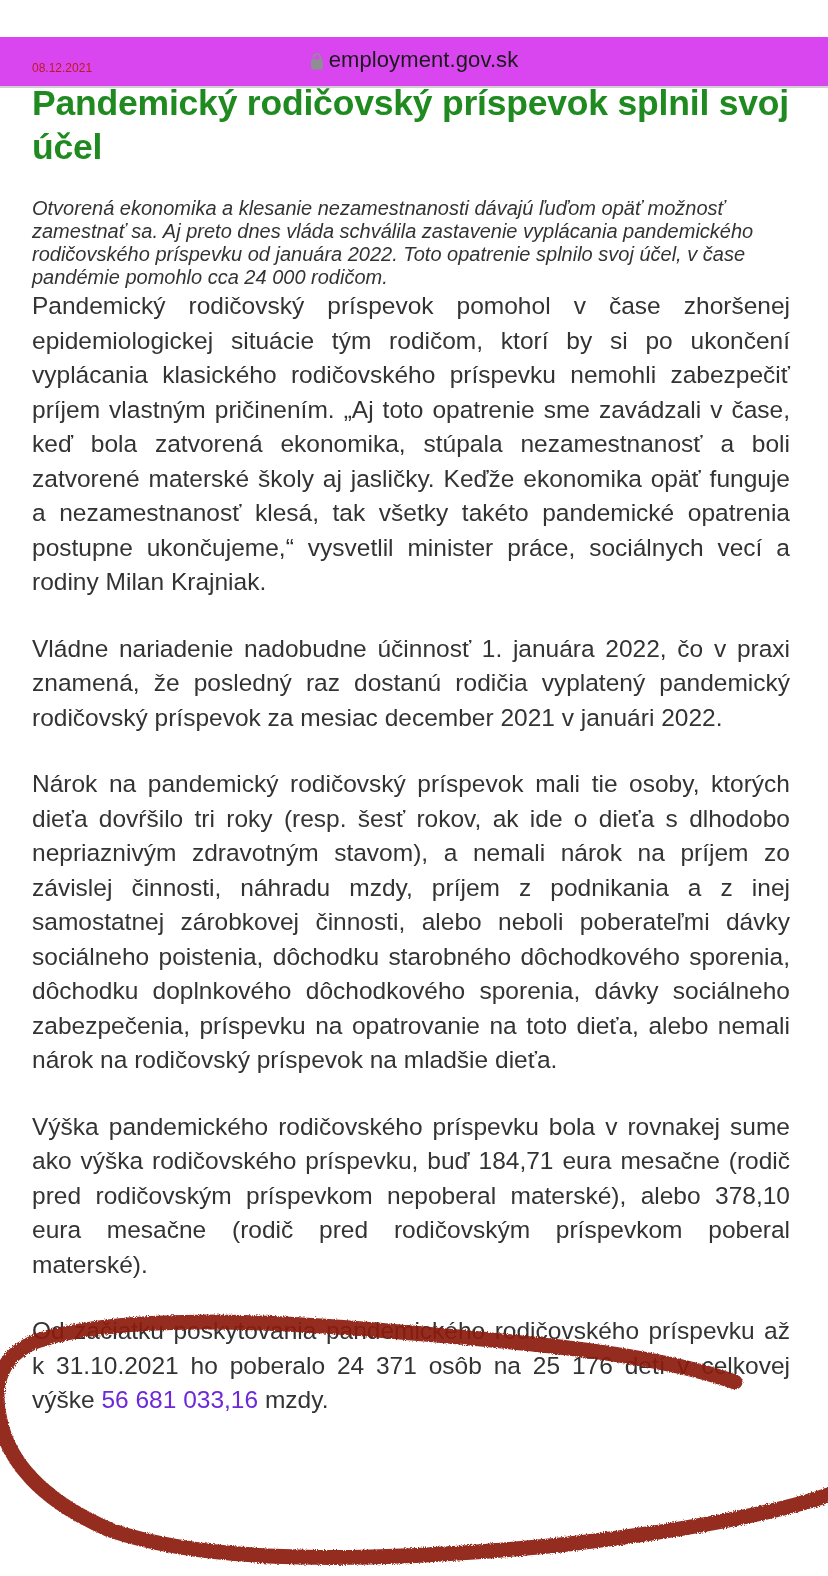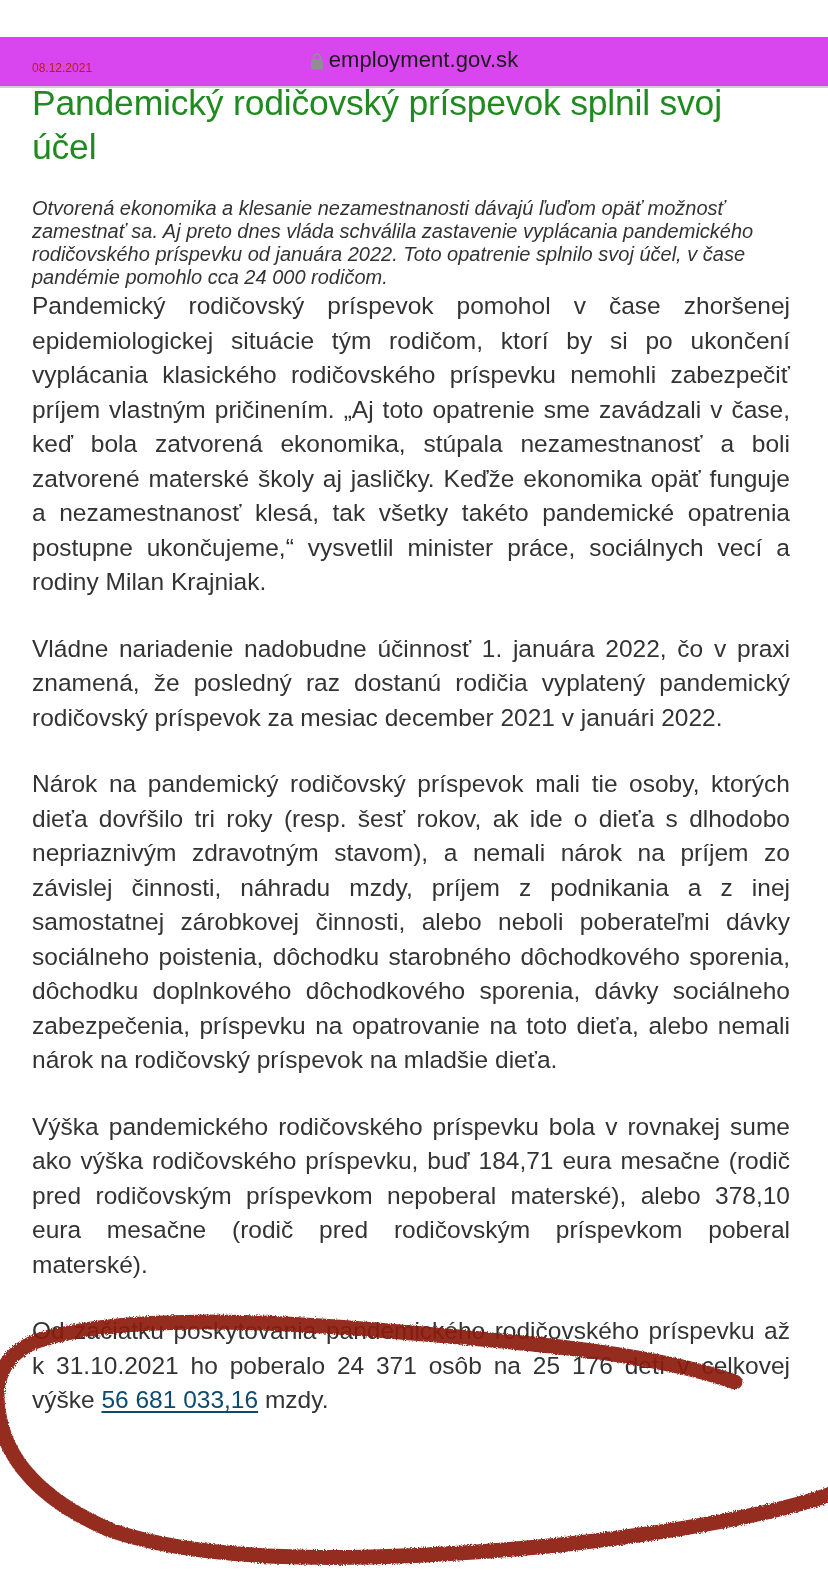--- a/index.html
+++ b/index.html
@@ -12,33 +12,33 @@
       display: flex; align-items: center; justify-content: center; margin-top: 37px;
     }
     .url-bar .lock { width: 14px; height: 18px; margin-right: 5px; margin-top: -2px; display: inline-block; }
     .url-bar .domain { font-size: 22px; color: #1a1a1a; letter-spacing: 0.1px; margin-top: -4px; }
 
     .article { position: absolute; left: 32px; top: 52px; width: 760px; }
 
     .date { margin-top: 9px; font-size: 12px; color: #b91c1c; line-height: 14px; }
     .title {
       margin-top: 6px; font-size: 35.5px; line-height: 44px; color: #1f8a1f;
-      font-weight: normal; letter-spacing: -0.2px;
+      font-weight: bold; letter-spacing: -0.2px;
     }
     .perex {
       margin-top: 28px; font-size: 20px; line-height: 23px; color: #333333;
       font-style: italic; width: 740px;
     }
     .para {
       font-size: 24.5px; line-height: 34.5px; color: #333333; text-align: justify;
       width: 758px;
     }
     .para + .para { margin-top: 32px; }
     .para.first { }
-    .amount-link { color: #0c4a6e; text-decoration: underline; text-underline-offset: 3px; text-decoration-thickness: 2px; cursor: pointer; }
+    .amount-link { color: #6d28d9; text-underline-offset: 3px; text-decoration-thickness: 2px; cursor: pointer; }
 
     .annotations { position: absolute; left: 0; top: 0; width: 828px; height: 1576px; pointer-events: none; }
   </style>
 </head>
 <body>
 
 <div class="url-bar">
   <svg class="lock" viewBox="0 0 14 18">
     <path d="M3.5 8 V5.5 a3.5 3.5 0 0 1 7 0 V8" fill="none" stroke="#8e8e93" stroke-width="1.8"></path>
     <rect x="1" y="7.5" width="12" height="10" rx="1.8" fill="#8e8e93"></rect>

